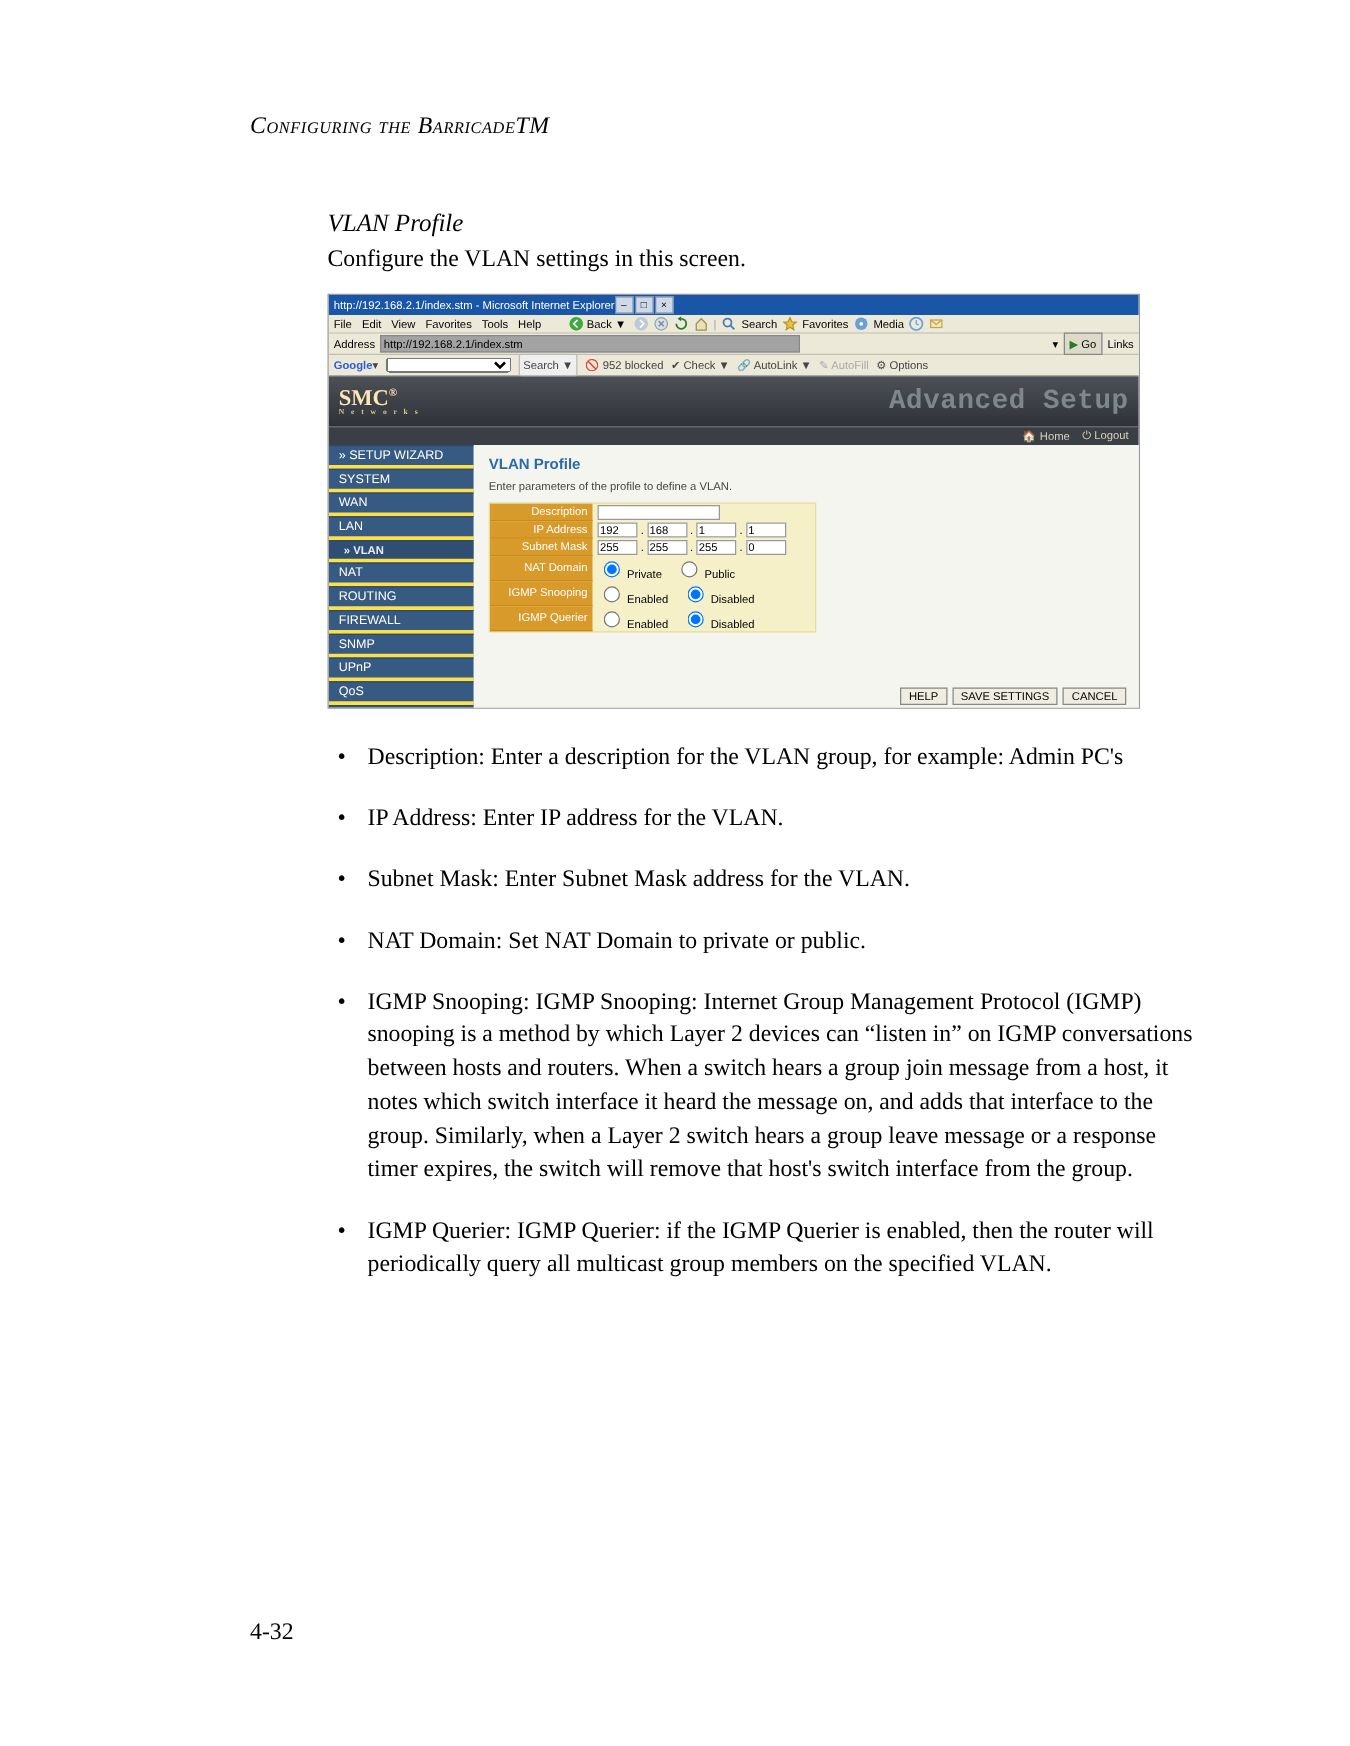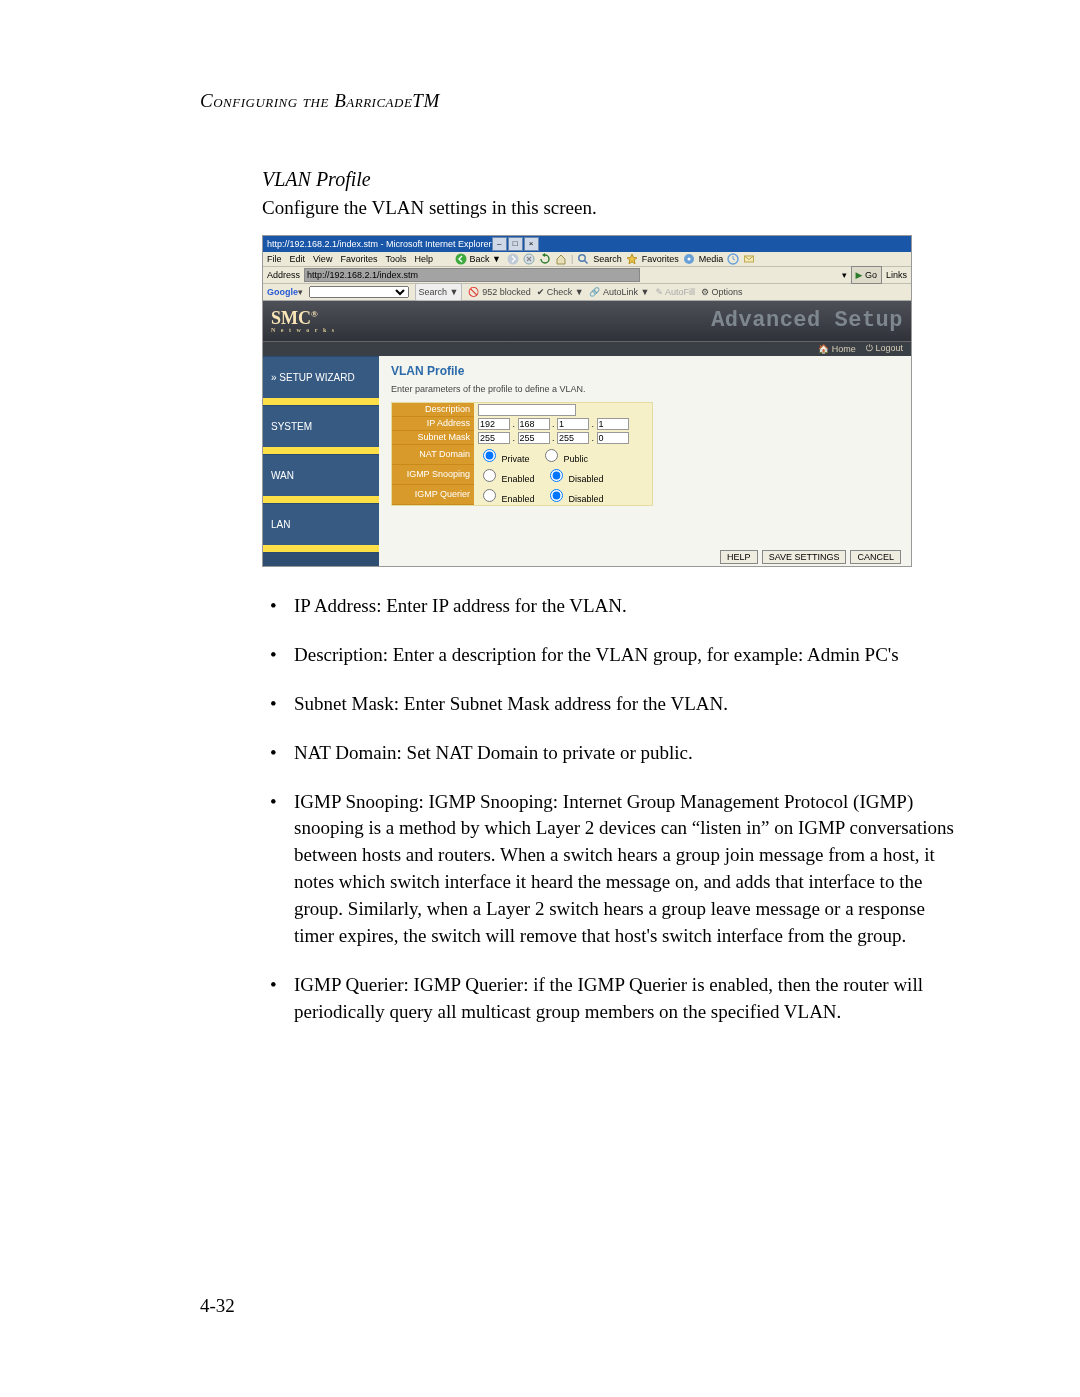--- a/index.html
+++ b/index.html
@@ -23,21 +23,21 @@
   .gtb select{height:12px;font-size:9px;width:100px}
   .gtb .gbtn{font-size:9px;border:1px solid #bbb;background:#efefef;padding:0 3px;border-radius:2px}
   .smcband{height:40px;background:linear-gradient(#4d5057,#2f3238);display:flex;align-items:center;justify-content:space-between;padding:0 8px;color:#fae6b6}
   .smclogo{font-family:Georgia,serif;font-weight:bold;font-size:18px;color:#fae6b6}
   .smclogo .reg{font-size:9px;vertical-align:super}
   .smclogo .sub{display:block;font-size:6px;letter-spacing:2px;color:#d9c895;margin-top:-2px}
   .advset{color:#7e868e;font-size:22px;font-weight:bold;font-family:Liberation Mono, monospace;letter-spacing:.5px}
   .underband{background:#3a3e45;height:14px;display:flex;justify-content:flex-end;align-items:center;padding:0 8px;gap:10px;color:#d8d0b8;font-size:9px;border-top:1px solid #666}
   .shell{display:flex;height:214px}
   .sidenav{width:116px;background:#375a82;color:#fff;font-size:10px}
-  .sidenav .navitem{padding:15px 8px;border-top:1px solid #2a4a6e;border-bottom:7px solid #fde047}
+  .sidenav .navitem{padding:2px 8px;border-top:1px solid #2a4a6e;border-bottom:3px solid #fde047}
   .sidenav .navitem.active{color:#e6edf5;font-weight:bold}
   .sidenav .navitem.sub{background:#2f4e72;padding-left:12px;font-size:9px}
   .content{flex:1;background:#f5f5f0;padding:8px 12px;color:#000;position:relative}
   .content h2{margin:0 0 6px 0;color:#2a6aa8;font-size:12px;font-family:Arial,sans-serif;font-weight:bold}
   .content .hint{font-size:9px;color:#444;margin-bottom:8px}
   .ftable{background:#f6f0c8;border:1px solid #e4dca0;display:table;width:260px}
   .frow{display:table-row}
   .frow>div{display:table-cell;padding:1px 4px;vertical-align:middle;font-size:9px}
   .frow .lab{background:#d89a2a;color:#fff;text-align:right;width:74px;border-bottom:1px solid #c98a1a}
   .frow input[type=text]{width:28px;height:10px;font-size:9px;border:1px solid #999;padding:0 1px}
@@ -226,22 +226,22 @@
           <div class="btnrow">
             <button>HELP</button>
             <button>SAVE SETTINGS</button>
             <button>CANCEL</button>
           </div>
         </div>
       </div>
     </div>
 
     <ul class="bullets" id="bullets">
+        <li>Description: Enter a description for the VLAN group, for example: Admin PC's</li>
         <li>IP Address: Enter IP address for the VLAN.</li>
-        <li>Description: Enter a description for the VLAN group, for example: Admin PC's</li>
         <li>Subnet Mask: Enter Subnet Mask address for the VLAN.</li>
         <li>NAT Domain: Set NAT Domain to private or public.</li>
         <li>IGMP Snooping: IGMP Snooping: Internet Group Management Protocol (IGMP) snooping is a method by which Layer 2 devices can “listen in” on IGMP conversations between hosts and routers. When a switch hears a group join message from a host, it notes which switch interface it heard the message on, and adds that interface to the group. Similarly, when a Layer 2 switch hears a group leave message or a response timer expires, the switch will remove that host's switch interface from the group.</li>
         <li>IGMP Querier: IGMP Querier: if the IGMP Querier is enabled, then the router will periodically query all multicast group members on the specified VLAN.</li>
       </ul>
   </div>
 
   <div class="pagenum">4-32</div>
 </div>
 

